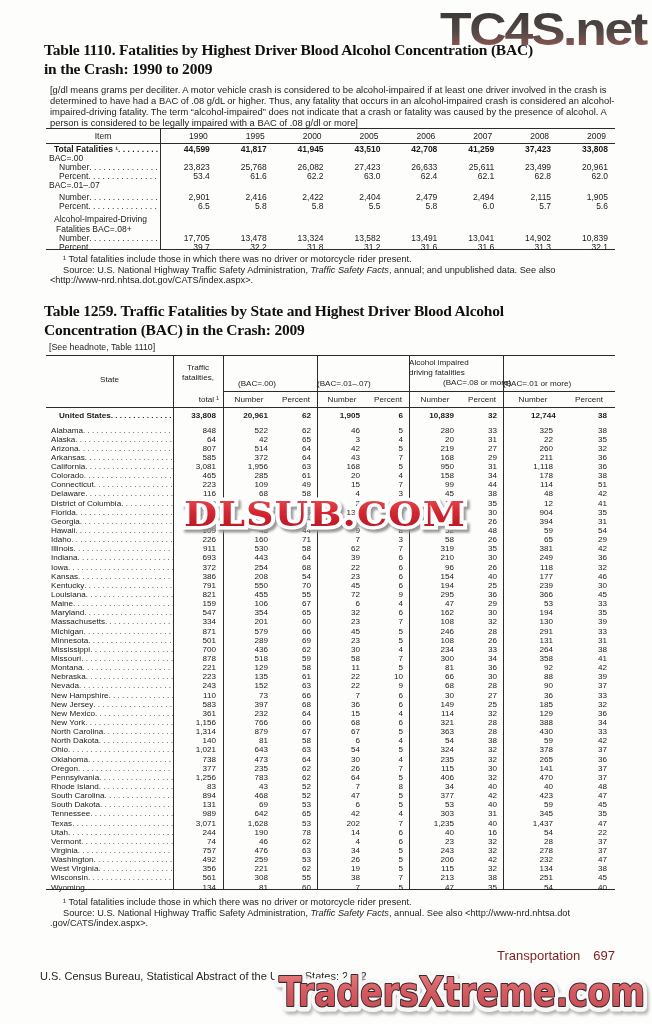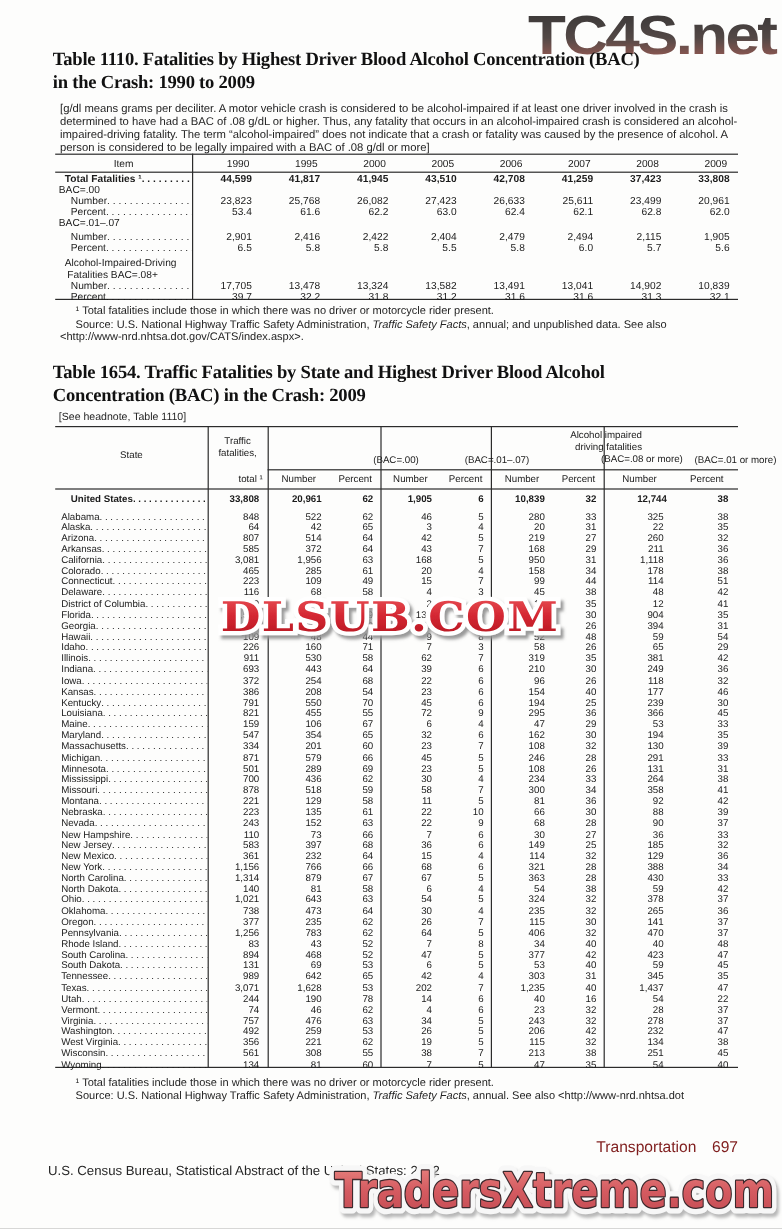--- a/index.html
+++ b/index.html
@@ -34,22 +34,22 @@
   .bold .lbl,.bold .dots,.bold.t10-row .t10-val{font-weight:bold;}
   
   .t11{position:absolute;left:46px;top:355px;width:569px;height:537px;font-size:8.1px;color:#1b1b1b;}
   .t11 .hline{position:absolute;background:#2b2b2b;}
   .t11 .vline{position:absolute;top:0;width:1px;height:535px;background:#2b2b2b;}
   .t11-h{position:absolute;top:0;left:0;width:569px;height:52px;}
   .hs{position:absolute;left:0;top:20px;width:127px;text-align:center;}
   .ht1{position:absolute;left:127px;top:8px;width:50px;text-align:center;}
   .ht2{position:absolute;left:127px;top:18px;width:50px;text-align:center;}
   .ht3{position:absolute;left:127px;top:40px;width:50px;text-align:right;padding-right:4px;box-sizing:border-box;padding-left:16px;}
-  .hg{position:absolute;text-align:right;margin-left:32px;}
-  .hg1{left:177px;top:24px;width:94px;}
+  .hg{position:absolute;text-align:left;}
+  .hg1{left:177px;top:24px;width:94px;padding-left:15px;}
   .hg2{left:271px;top:24px;width:92px;}
   .hg3a{left:363px;top:3px;width:94px;}
   .hg3b{left:363px;top:13px;width:94px;}
   .hg3c{left:363px;top:23px;width:94px;padding-left:34px;}
   .hg4{left:457px;top:24px;width:112px;}
   .hsub{position:absolute;top:40px;text-align:center;}
   .s0{left:177px;width:52px;}.s1{left:229px;width:42px;}.s2{left:271px;width:50px;}
   .s3{left:321px;width:42px;}.s4{left:363px;width:52px;}.s5{left:415px;width:42px;}
   .s6{left:457px;width:60px;}.s7{left:517px;width:52px;}
   #t11-body{position:absolute;top:54px;left:0;width:569px;}
@@ -232,21 +232,21 @@
       </div>
   </div>
 
   <div class="notes" style="top:254px;">
     <p>¹ Total fatalities include those in which there was no driver or motorcycle rider present.</p>
     <p><span>Source: U.S. National Highway Traffic Safety Administration, </span><span class="it">Traffic Safety Facts</span><span>, annual; and unpublished data. See also</span></p>
     <p class="cont">&lt;http://www-nrd.nhtsa.dot.gov/CATS/index.aspx&gt;.</p>
   </div>
 
   <div class="tbl-title" style="top:301px;">
-    <div>Table 1654. Traffic Fatalities by State and Highest Driver Blood Alcohol</div>
+    <div>Table 1259. Traffic Fatalities by State and Highest Driver Blood Alcohol</div>
     <div>Concentration (BAC) in the Crash: 2009</div>
   </div>
   <div class="headnote-small" style="top:342px;">[See headnote, Table 1110]</div>
 
   <div class="t11">
     <div class="hline" style="top:0;left:0;width:569px;height:1.2px;"></div>
     <div class="hline" style="top:36px;left:177px;width:392px;height:1px;"></div>
     <div class="hline" style="top:52px;left:0;width:569px;height:1.4px;"></div>
     <div class="hline" style="top:534px;left:0;width:569px;height:1.2px;"></div>
     <div class="vline" style="left:127px;"></div>
@@ -1069,20 +1069,21 @@
       <filter id="dsMid" x="-20%" y="-20%" width="140%" height="140%">
         <feDropShadow dx="2.5" dy="3" stdDeviation="1.2" flood-color="#8f8f8f" flood-opacity="0.9"></feDropShadow>
       </filter>
     </defs>
     <text x="8" y="41" font-family="DejaVu Serif, serif" font-weight="bold" font-size="34" letter-spacing="1" fill="url(#gMid)" stroke="#ffffff" stroke-width="7" paint-order="stroke" filter="url(#dsMid)" textLength="282" lengthAdjust="spacingAndGlyphs">DLSUB.COM</text>
   </svg>
 
   <div class="notes" style="top:897px;">
     <p>¹ Total fatalities include those in which there was no driver or motorcycle rider present.</p>
     <p><span>Source: U.S. National Highway Traffic Safety Administration, </span><span class="it">Traffic Safety Facts</span><span>, annual. See also &lt;http://www-nrd.nhtsa.dot</span></p>
+    <p class="cont">.gov/CATS/index.aspx&gt;.</p>
   </div>
 
   <div class="page-right">
     <span>Transportation</span><span class="num">697</span>
   </div>
   <div class="census">U.S. Census Bureau, Statistical Abstract of the United States: 2012</div>
 
   <svg class="wm" style="left:274px;top:962px;" width="378" height="60" viewBox="0 0 378 60">
     <defs>
       <linearGradient id="gBot" x1="0" y1="0" x2="0" y2="1">

